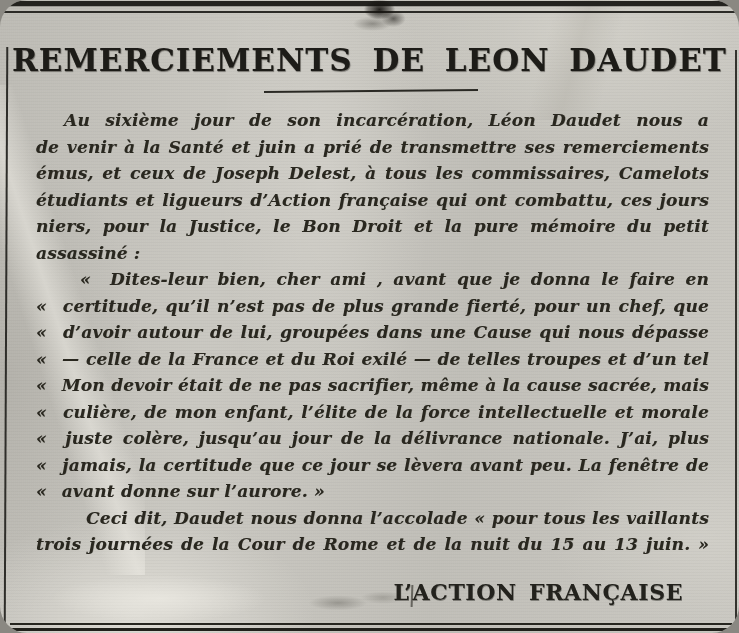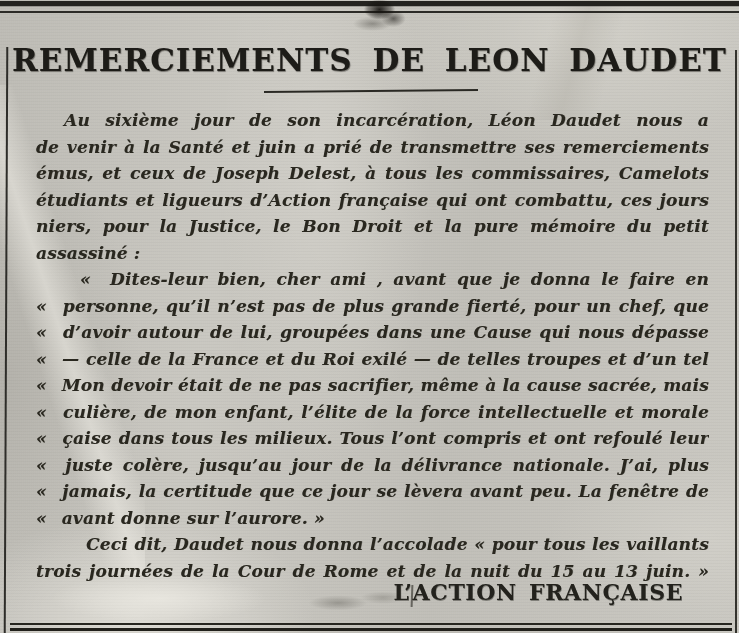--- a/index.html
+++ b/index.html
@@ -10,20 +10,21 @@
     overflow:hidden;
     background-color:#c7c5be;
     background-image:
       radial-gradient(ellipse 260px 140px at 18% 97%, rgba(234,232,225,0.65), transparent 70%),
       radial-gradient(ellipse 190px 330px at 1% 60%, rgba(115,112,105,0.16), transparent 72%),
       radial-gradient(ellipse 300px 190px at 78% 5%, rgba(228,226,218,0.45), transparent 70%),
       radial-gradient(ellipse 150px 420px at 44% 28%, rgba(228,226,219,0.35), transparent 70%),
       radial-gradient(ellipse 220px 120px at 95% 85%, rgba(225,223,215,0.30), transparent 70%),
       linear-gradient(97deg, rgba(0,0,0,0.05) 0%, rgba(255,255,255,0.04) 30%, rgba(0,0,0,0.035) 62%, rgba(255,255,255,0.05) 100%);
     font-family:"DejaVu Serif", serif;
+    border-radius:27px;
   }
   .grain{position:absolute;inset:0;pointer-events:none;
     background-image:
       repeating-linear-gradient(0deg, rgba(0,0,0,0.022) 0 1px, transparent 1px 3px),
       repeating-linear-gradient(90deg, rgba(255,255,255,0.028) 0 1px, transparent 1px 2px);}
   .crease{position:absolute;left:-25px;top:85px;width:170px;height:490px;pointer-events:none;
     background:linear-gradient(72deg, transparent 40%, rgba(238,236,229,0.55) 50%, transparent 60%);}
   .smudge-bl{position:absolute;left:55px;top:560px;width:260px;height:70px;pointer-events:none;
     background:radial-gradient(ellipse 55% 45% at 40% 55%, rgba(236,234,227,0.75), transparent 75%);}
 
@@ -95,26 +96,25 @@
   <div class="headline-rule"></div>
 
   <div class="article">
     <div class="line ind-sm">Au sixième jour de son incarcération, Léon Daudet nous a demandé</div>
     <div class="line">de venir à la Santé et juin a prié de transmettre ses remerciements</div>
     <div class="line">émus, et ceux de Joseph Delest, à tous les commissaires, Camelots du Roi,</div>
     <div class="line">étudiants et ligueurs d’Action française qui ont combattu, ces jours der-</div>
     <div class="line">niers, pour la Justice, le Bon Droit et la pure mémoire du petit Philippe</div>
     <div class="line left">assassiné :</div>
     <div class="line ind-md">«  Dites-leur bien, cher ami , avant que je donna le faire en</div>
-    <div class="line">«  personne, qu’il n’est pas de plus grande fierté, pour un chef, que</div>
+    <div class="line">«  certitude, qu’il n’est pas de plus grande fierté, pour un chef, que</div>
     <div class="line">«  d’avoir autour de lui, groupées dans une Cause qui nous dépasse tous</div>
     <div class="line">«  — celle de la France et du Roi exilé — de telles troupes et d’un tel élan.</div>
     <div class="line">«  Mon devoir était de ne pas sacrifier, même à la cause sacrée, mais parti-</div>
     <div class="line">«  culière, de mon enfant, l’élite de la force intellectuelle et morale fran-</div>
-    <div class="line">«  çaise dans tous les milieux. Tous l’ont compris et ont refoulé leur</div>
     <div class="line">«  juste colère, jusqu’au jour de la délivrance nationale. J’ai, plus que</div>
     <div class="line">«  jamais, la certitude que ce jour se lèvera avant peu. La fenêtre de notre</div>
     <div class="line left">«  avant donne sur l’aurore. »</div>
     <div class="line ind-lg">Ceci dit, Daudet nous donna l’accolade « pour tous les vaillants des</div>
     <div class="line">trois journées de la Cour de Rome et de la nuit du 15 au 13 juin. »</div>
   </div>
 
   <div class="scribble-bottom"></div>
   <div class="tick-mark"></div>
 

